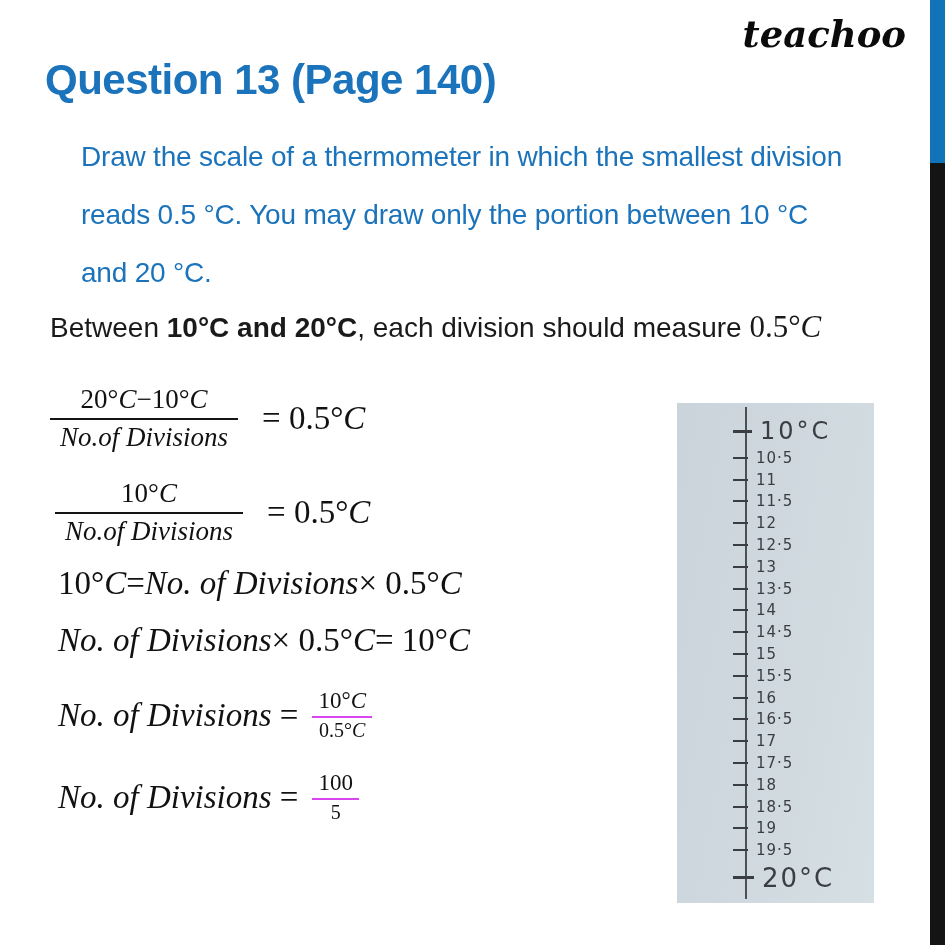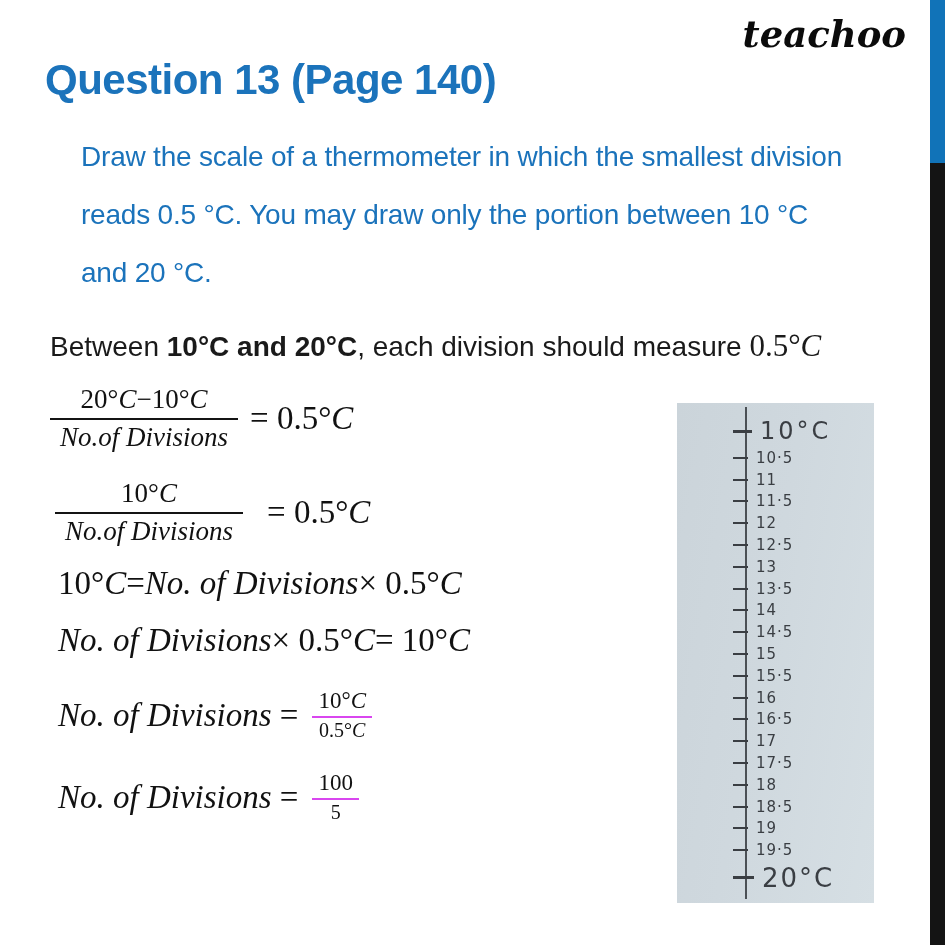--- a/index.html
+++ b/index.html
@@ -26,36 +26,36 @@
   }
 
   
   .question{
     position:absolute;left:45px;top:128px;width:830px;
     font-size:28px;color:var(--accent);line-height:58px;letter-spacing:-0.2px;margin-left:36px;
   }
   .it{font-style:italic;}
   .up{font-style:normal;}
   .intro{
-    position:absolute;left:50px;top:328px;white-space:nowrap;
+    position:absolute;left:50px;top:309px;white-space:nowrap;
     font-size:28px;color:var(--text);
   }
   .intro .mathtail{font-family:"Liberation Serif",serif;font-size:31px;}
 
   .eqrow{
     position:absolute;display:flex;align-items:center;white-space:nowrap;
     font-family:"Liberation Serif",serif;color:#111;
   }
   .frac{display:inline-flex;flex-direction:column;align-items:stretch;text-align:center;}
   .frac .num{font-size:27px;padding:0 8px 3px;}
   .frac .den{font-size:27px;border-top:2.5px solid #141414;padding:2px 10px 0;}
   .frac.small .num{font-size:23px;padding:0 6px 2px;}
   .frac.small .den{font-size:20px;border-top:2px solid #d946ef;padding:1px 6px 0;}
   .rhs,.lhs{font-size:33px;}
-  .eq1{left:50px;top:384px;gap:12px;}
+  .eq1{left:50px;top:384px;gap:24px;}
   .eq2{left:55px;top:478px;gap:24px;}
   .eq3{left:58px;top:565px;font-size:33px;}
   .eq4{left:58px;top:622px;font-size:33px;}
   .eq5{left:58px;top:688px;gap:14px;}
   .eq6{left:58px;top:770px;gap:14px;}
 
   
   .photo{
     position:absolute;left:677px;top:403px;width:197px;height:500px;
     background:linear-gradient(100deg,#cbd4da,var(--paper) 45%,#d6dfe4);

